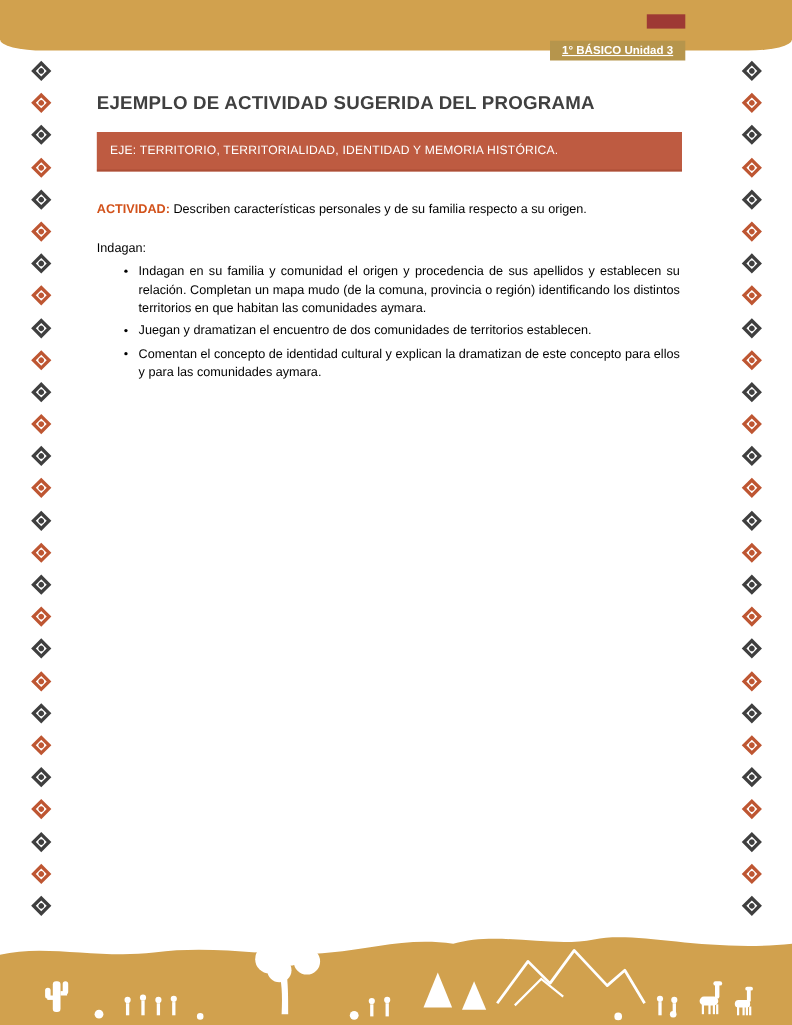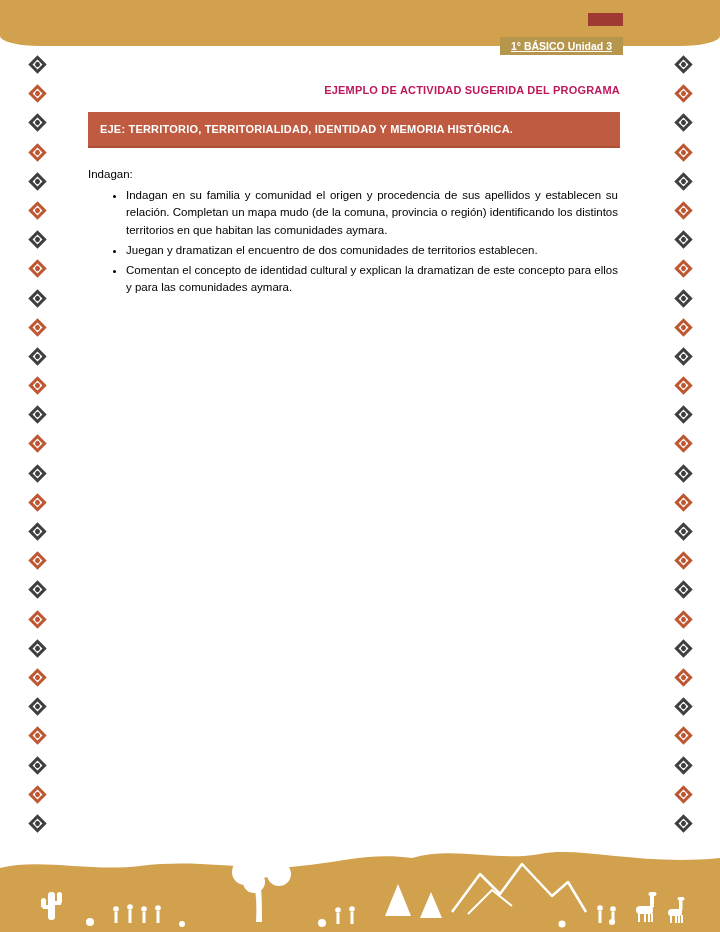--- a/index.html
+++ b/index.html
@@ -38,30 +38,30 @@
   .motif::after {
     content:""; position:absolute; left:50%; top:50%; width:5px; height:5px;
     margin:-2.5px 0 0 -2.5px; border-radius:50%; background:currentColor;
   }
   .motif.dark   { color:var(--ornament_dark,#3F3F3F); }
   .motif.orange { color:var(--ornament_orange,#BE5632); }
 
   
   .content { position:absolute; left:88px; top:84px; width:532px; }
   .page-title {
-    margin:0 0 16px 0; font-size:11px; font-weight:bold;
-    text-align:right; letter-spacing:0.2px; color:#be185d;
+    margin:0 0 16px 0; font-size:17px; font-weight:bold;
+    text-align:left; letter-spacing:0.2px; color:#404040;
   }
   .eje-banner {
     height:34px; display:flex; align-items:center;
     background:var(--banner_terracotta,#BE5B41);
     border-bottom:2px solid rgba(120,45,25,0.25);
     padding:0 12px;
   }
-  .eje-banner span { color:#fff; font-size:11px; font-weight:bold; letter-spacing:0.2px; }
+  .eje-banner span { color:#fff; font-size:11px; font-weight:normal; letter-spacing:0.2px; }
   .actividad { margin:27px 0 0 0; font-size:11.5px; line-height:1.45; }
   .act-label { color:var(--accent_orange,#D2521B); font-weight:bold; }
   .ejemplos { margin:20px 0 0 0; font-size:11.5px; }
   .examples-list { margin:7px 2px 0 0; padding-left:38px; }
   .examples-list li {
     font-size:11.5px; line-height:1.5; text-align:justify; margin-bottom:3px;
   }
 
   
   .footer { position:absolute; left:0; bottom:0; width:720px; height:100px; }
@@ -135,20 +135,21 @@
       <span class="motif dark"></span>
     </div>
 
   <div class="content">
     <h1 class="page-title">EJEMPLO DE ACTIVIDAD SUGERIDA DEL PROGRAMA</h1>
 
     <div class="eje-banner">
       <span>EJE: TERRITORIO, TERRITORIALIDAD, IDENTIDAD Y MEMORIA HISTÓRICA.</span>
     </div>
 
+    <p class="actividad"><span class="act-label">ACTIVIDAD:</span> <span>Describen características personales y de su familia respecto a su origen.</span></p>
 
     <p class="ejemplos">Indagan:</p>
 
     <ul class="examples-list">
       <li>Indagan en su familia y comunidad el origen y procedencia de sus apellidos y establecen su relación. Completan un mapa mudo (de la comuna, provincia o región) identificando los distintos territorios en que habitan las comunidades aymara.</li>
       <li>Juegan y dramatizan el encuentro de dos comunidades de territorios establecen.</li>
       <li>Comentan el concepto de identidad cultural y explican la dramatizan de este concepto para ellos y para las comunidades aymara.</li>
     </ul>
   </div>
 

